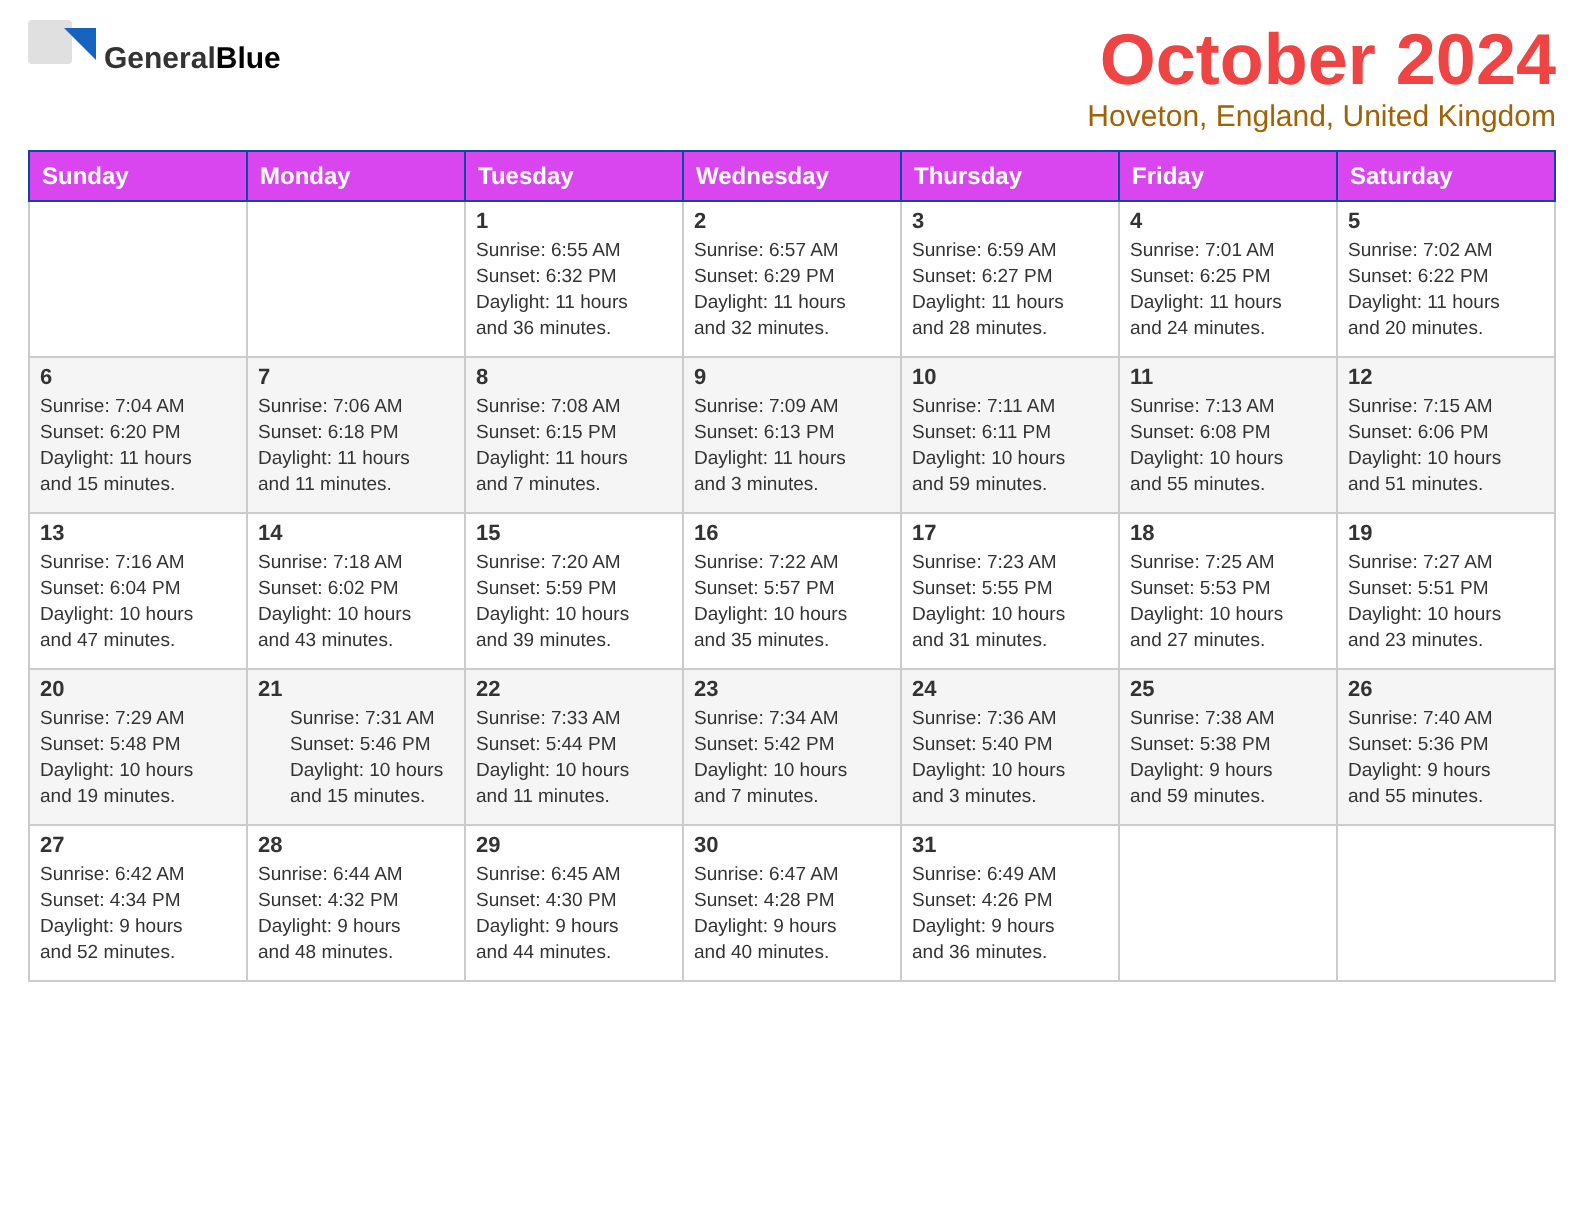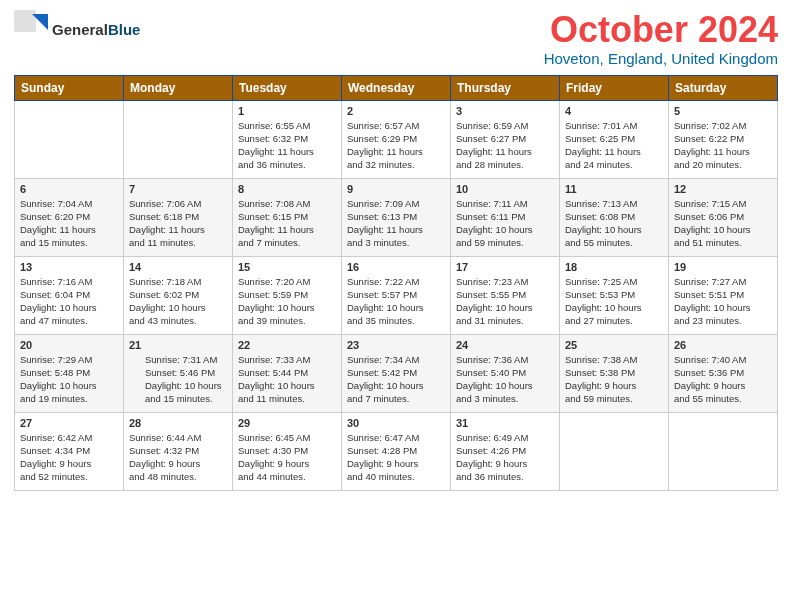--- a/index.html
+++ b/index.html
@@ -29,28 +29,28 @@
       text-align: right;
     }
     .month-title {
       font-size: 36px;
       font-weight: bold;
       color: #ef4444;
       line-height: 1.1;
     }
     .location {
       font-size: 15px;
-      color: #0369a1;
+      color: #a16207;
     }
     .calendar {
       width: 100%;
       border-collapse: collapse;
     }
     .calendar th {
-      background: #a16207;
+      background: #d946ef;
       color: #fff;
       font-size: 12px;
       font-weight: bold;
       padding: 5px 6px;
       text-align: left;
       border: 1px solid #0d47a1;
     }
     .calendar td {
       border: 1px solid #ccc;
       vertical-align: top;
@@ -87,21 +87,21 @@
     <div class="logo-wrapper">
       <div>
         
         <svg width="36" height="36" viewBox="0 0 36 36">
           <rect x="0" y="0" width="22" height="22" fill="#e0e0e0" rx="2"></rect>
           <polygon points="18,4 34,4 34,20" fill="#1565c0"></polygon>
         </svg>
       </div>
       <div>
         <div style="font-size:15px; font-weight:bold; color:#333; line-height:1.1;">
-          <span>General</span><span class="blue" style="color:#0c4a6e;">Blue</span>
+          <span>General</span><span class="blue" style="color:#000000;">Blue</span>
         </div>
       </div>
     </div>
     <div class="title-block">
       <div class="month-title">October 2024</div>
       <div class="location">Hoveton, England, United Kingdom</div>
     </div>
   </div>
 
   <table class="calendar">

